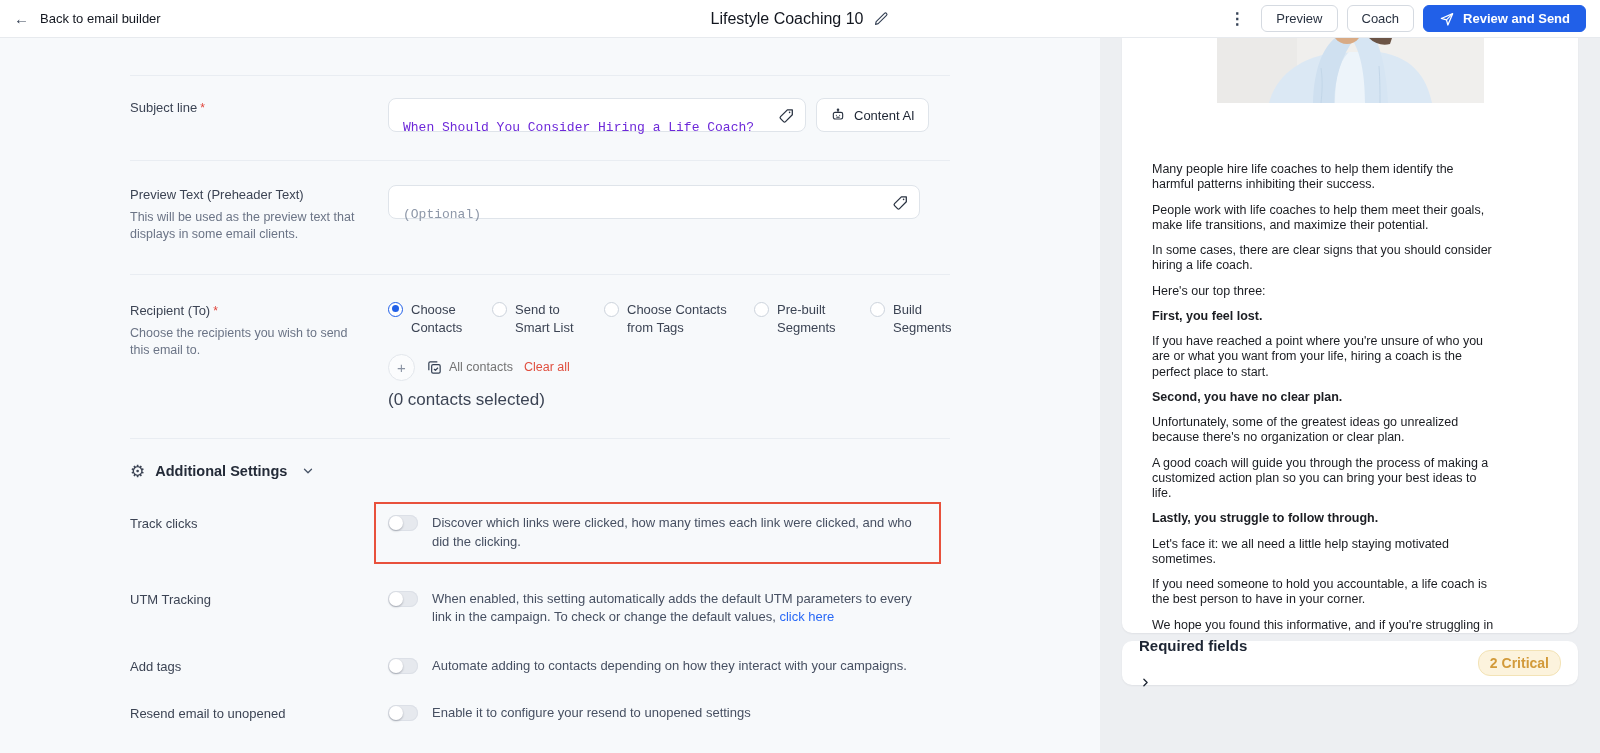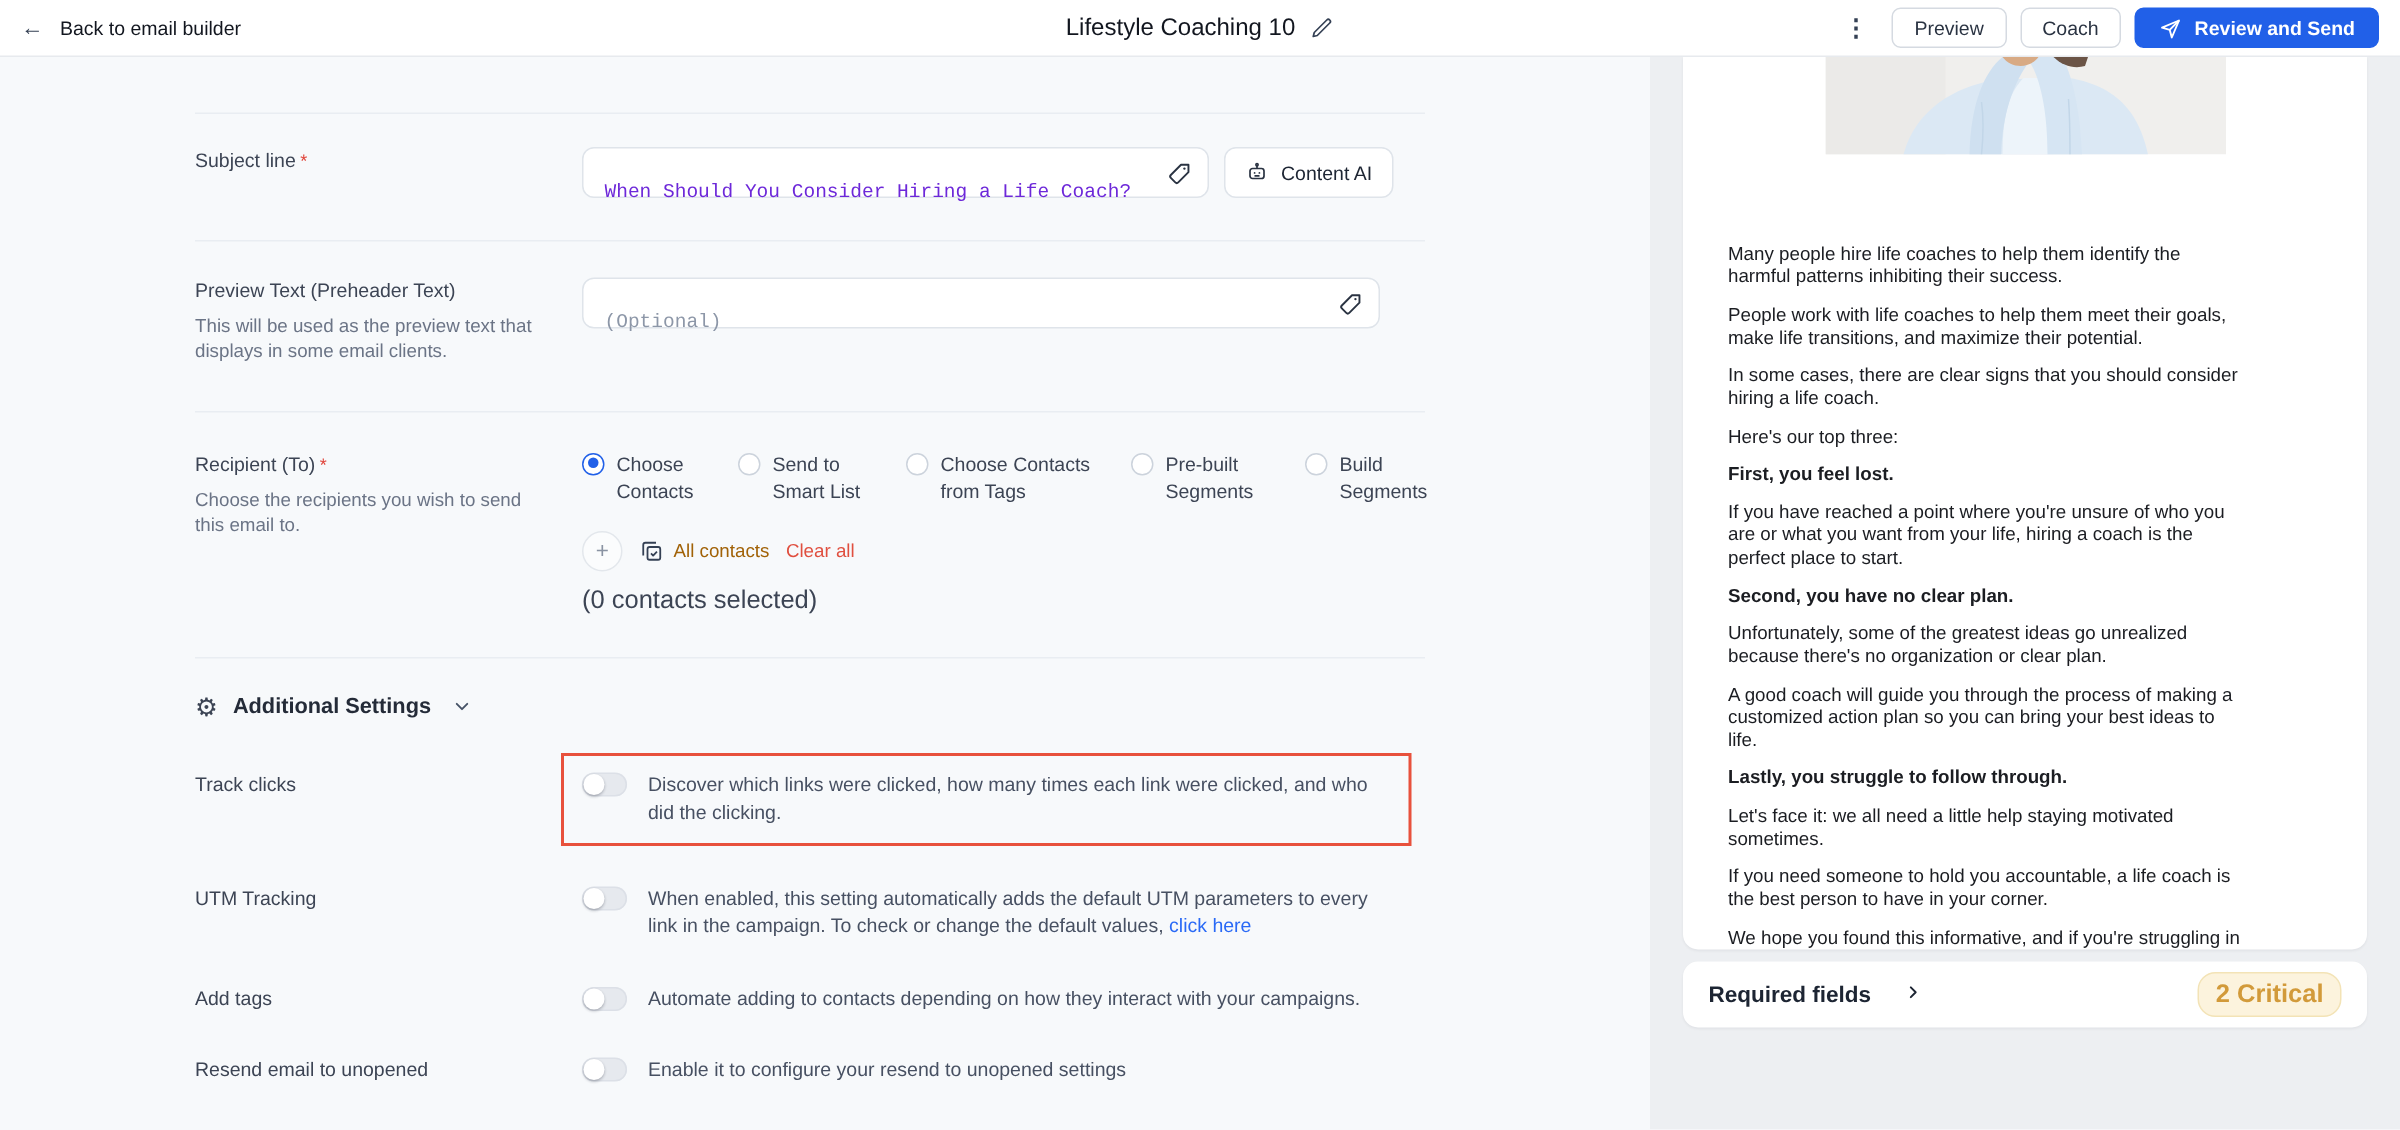--- a/index.html
+++ b/index.html
@@ -47,21 +47,21 @@
   .radio.on{border-color:var(--accent);}
   .radio.on::after{content:"";display:block;width:7px;height:7px;margin:2.5px;border-radius:50%;background:var(--accent);}
   .radio-label{font-size:13px;color:#3c4454;line-height:1.4;}
   .radio-opt:nth-child(1) .radio-label{width:58px;}
   .radio-opt:nth-child(2) .radio-label{width:66px;}
   .radio-opt:nth-child(3) .radio-label{width:104px;}
   .radio-opt:nth-child(4) .radio-label{width:70px;}
   .radio-opt:nth-child(5) .radio-label{width:66px;}
   .contacts-row{display:flex;align-items:center;gap:11px;margin-top:17px;}
   .plus-btn{width:27px;height:27px;border-radius:50%;border:1px solid #e3e7ec;background:#fbfcfd;color:#8a93a3;font-size:15px;display:flex;align-items:center;justify-content:center;cursor:pointer;}
-  .chip{display:flex;align-items:center;gap:6px;font-size:12.5px;color:#a16207;cursor:pointer;}
+  .chip{display:flex;align-items:center;gap:6px;font-size:12.5px;color:#737373;cursor:pointer;}
   .chip svg{width:17px;height:17px;}
   .clear-all{font-size:12.5px;color:var(--danger-link);font-weight:500;cursor:pointer;}
   .count-text{font-size:17px;color:#3c4454;margin-top:9px;}
   
   .as-header{display:flex;align-items:center;gap:10px;cursor:pointer;}
   .gear{font-size:17px;color:#3c4454;line-height:1;}
   .as-title{font-size:14.5px;font-weight:700;color:#242b38;}
   .chev-down{width:14px;height:14px;color:#475467;margin-left:4px;}
   .toggle-row{display:flex;align-items:flex-start;}
   .toggle-content{display:flex;gap:14px;align-items:flex-start;}
@@ -71,24 +71,24 @@
   .highlight-box{border:2px solid var(--highlight);padding:10px 12px;margin:-12px 0 0 -14px;width:567px;display:flex;gap:14px;align-items:flex-start;}
   .inline-link{color:var(--link);cursor:pointer;text-decoration:none;}
   
   .preview-panel{width:500px;background:#edeff2;padding:0 22px;display:flex;flex-direction:column;}
   .email-card{background:#fff;border-radius:0 0 10px 10px;height:595px;overflow:hidden;box-shadow:0 1px 2px rgba(16,24,40,.06);display:flex;flex-direction:column;align-items:center;}
   .email-img{width:267px;height:65px;flex:none;margin-top:0;}
   .email-body{width:344px;align-self:flex-start;margin:59px 0 0 30px;font-size:12.5px;line-height:1.22;color:#1b1d22;}
   .email-body p{margin:0 0 10px 0;}
   .email-body p.b{font-weight:700;}
   .required-card{margin-top:8px;height:44px;border-radius:10px;background:#fff;display:flex;align-items:center;justify-content:space-between;padding:0 17px;box-shadow:0 1px 2px rgba(16,24,40,.06);cursor:pointer;}
-  .rf-left{display:flex;align-items:flex-start;gap:22px;}
+  .rf-left{display:flex;align-items:flex-start;gap:22px;flex-direction:column;}
   .rf-label{font-size:15px;font-weight:700;color:#1d2533;}
   .chev-right{width:13px;height:13px;color:#1d2533;}
-  .badge{font-size:17px;font-weight:700;color:var(--badge-text);background:var(--badge-bg);border:1px solid #f3e3b6;border-radius:12px;padding:4px 11px;}
+  .badge{font-size:14px;font-weight:700;color:var(--badge-text);background:var(--badge-bg);border:1px solid #f3e3b6;border-radius:12px;padding:4px 11px;}
 </style>
 </head>
 <body>
 
 <div class="topbar">
   <div class="back-btn">
     <span class="back-arrow">←</span>
     <span>Back to email builder</span>
   </div>
   <div class="title-wrap">

